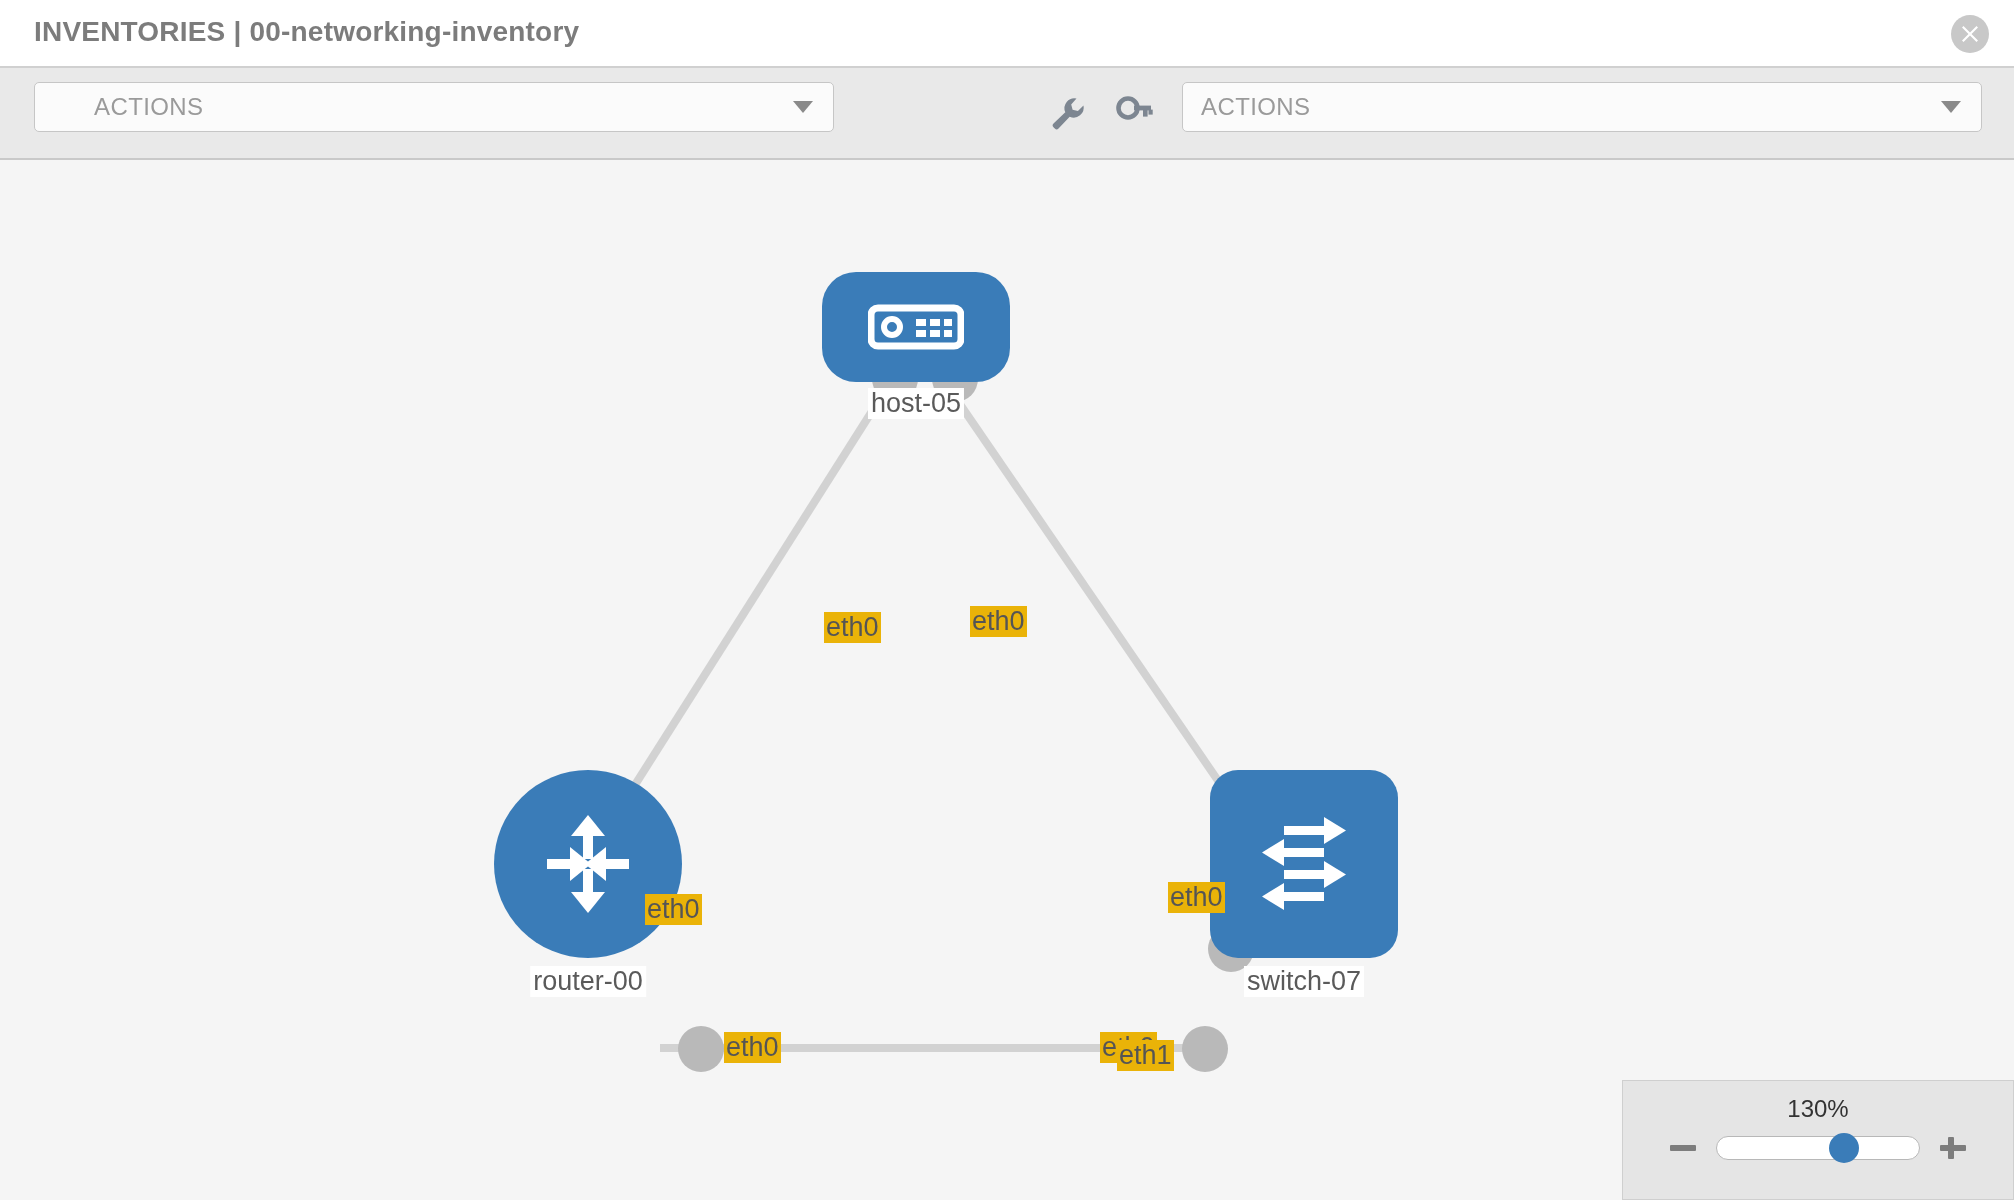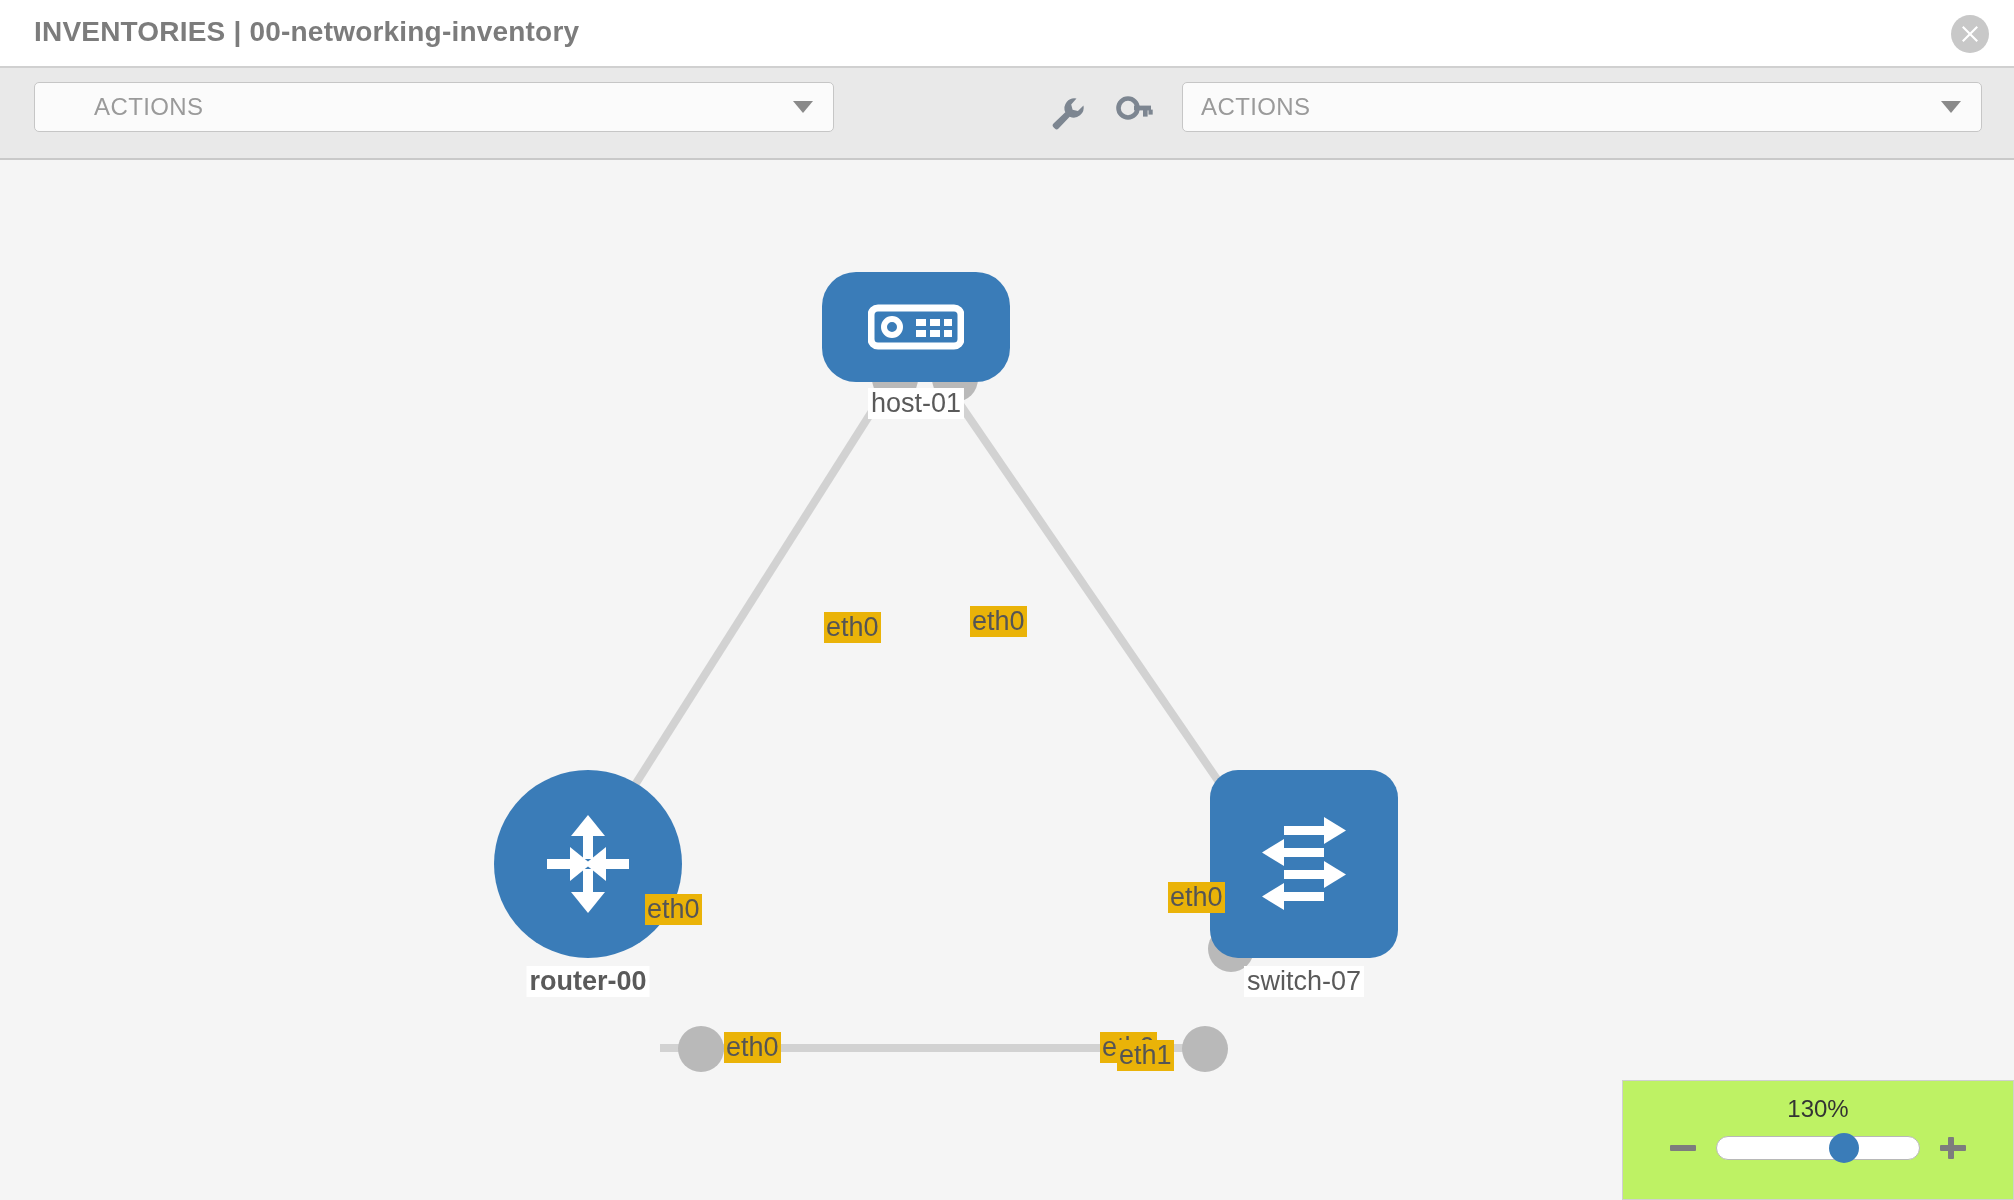--- a/index.html
+++ b/index.html
@@ -119,21 +119,21 @@
     background: #eab308;
     padding: 0 2px;
     white-space: nowrap;
   }
 
   
   .zoom-panel {
     position: absolute;
     left: 1622px; top: 1080px;
     width: 392px; height: 120px;
-    background: #bef264;
+    background: #e5e5e5;
     border: 1px solid #cfcfcf;
   }
   .zoom-value {
     position: absolute; top: 14px; left: 0; width: 100%;
     text-align: center;
     font-size: 24px; color: #333333;
   }
   .zoom-row {
     position: absolute; top: 52px; left: 0; width: 100%;
     display: flex; align-items: center; justify-content: center;
@@ -230,21 +230,21 @@
             <rect x="3" y="10" width="90" height="38" rx="7" ry="7" fill="none" stroke="#ffffff" stroke-width="7"></rect>
             <circle cx="24" cy="29" r="8" fill="none" stroke="#ffffff" stroke-width="6"></circle>
             <rect x="48" y="21" width="10" height="7" fill="#ffffff"></rect>
             <rect x="62" y="21" width="10" height="7" fill="#ffffff"></rect>
             <rect x="76" y="21" width="8" height="7" fill="#ffffff"></rect>
             <rect x="48" y="32" width="10" height="7" fill="#ffffff"></rect>
             <rect x="62" y="32" width="10" height="7" fill="#ffffff"></rect>
             <rect x="76" y="32" width="8" height="7" fill="#ffffff"></rect>
           </svg>
         </div>
-        <div class="node-label" style="top:116px;">host-01</div>
+        <div class="node-label" style="top:116px;">host-05</div>
       </div>
 
       <div class="node" style="left:494px; top:610px; width:188px;">
         <div class="node-shape node-router">
           <svg width="110" height="110" viewBox="0 0 110 110" aria-hidden="true">
             <g fill="#ffffff">
 
               <rect x="50" y="14" width="10" height="36"></rect>
               <path d="M55 6 L72 27 L38 27 Z"></path>
 
@@ -252,21 +252,21 @@
               <path d="M55 104 L72 83 L38 83 Z"></path>
 
               <rect x="14" y="50" width="36" height="10"></rect>
               <path d="M58 55 L37 72 L37 38 Z"></path>
 
               <rect x="60" y="50" width="36" height="10"></rect>
               <path d="M52 55 L73 72 L73 38 Z"></path>
             </g>
           </svg>
         </div>
-        <div class="node-label" style="top:196px;font-weight:bold;">router-00</div>
+        <div class="node-label" style="top:196px;">router-00</div>
       </div>
 
       <div class="node" style="left:1210px; top:610px; width:188px;">
         <div class="node-shape node-switch">
           <svg width="120" height="120" viewBox="0 0 120 120" aria-hidden="true">
             <g fill="#ffffff">
 
               <rect x="40" y="22" width="48" height="9"></rect>
               <path d="M102 26.5 L80 40 L80 13 Z"></path>
 

